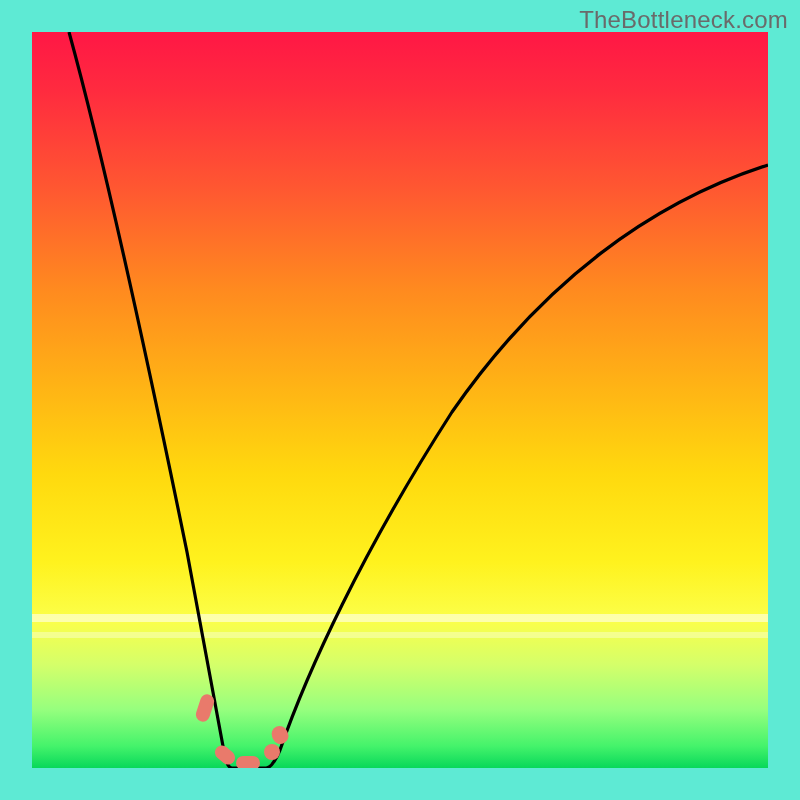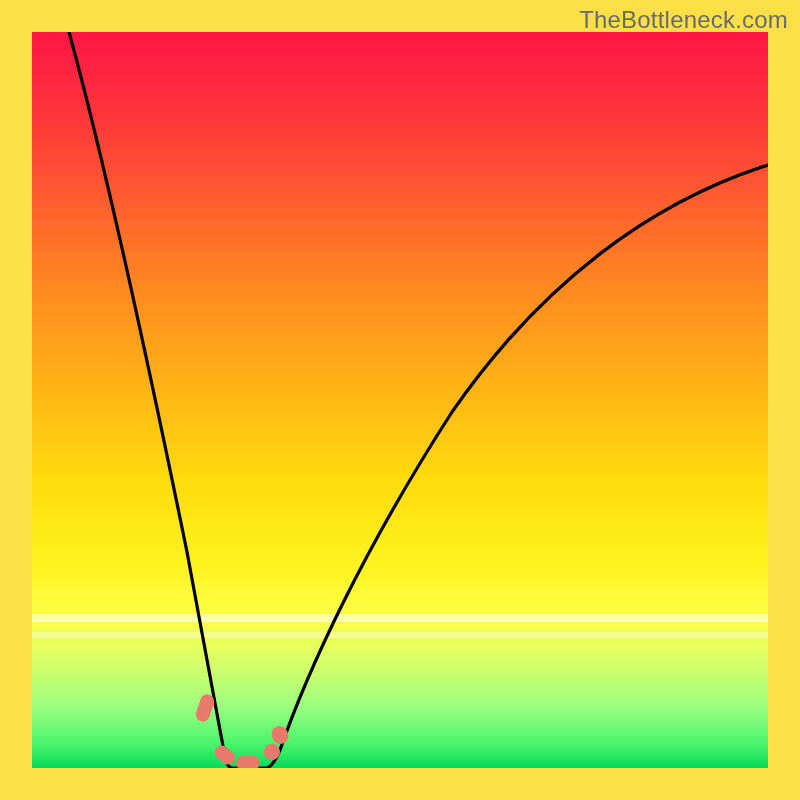--- a/index.html
+++ b/index.html
@@ -1,16 +1,16 @@
 <!DOCTYPE html>
 <html><head>
 <meta charset="utf-8">
 <style>
   html,body{margin:0;padding:0;width:800px;height:800px;background:#000;overflow:hidden;}
-  .frame{position:absolute;left:0;top:0;width:800px;height:800px;background:#fde047;}
+  .frame{position:absolute;left:0;top:0;width:800px;height:800px;background:#5eead4;}
   .plot{position:absolute;left:32px;top:32px;width:736px;height:736px;
     background:linear-gradient(to bottom,
       #ff1745 0%,
       #ff2b3f 8%,
       #ff5a30 22%,
       #ff8a1f 35%,
       #ffb315 48%,
       #ffd90e 60%,
       #fff21e 72%,
       #fbff4a 80%,

